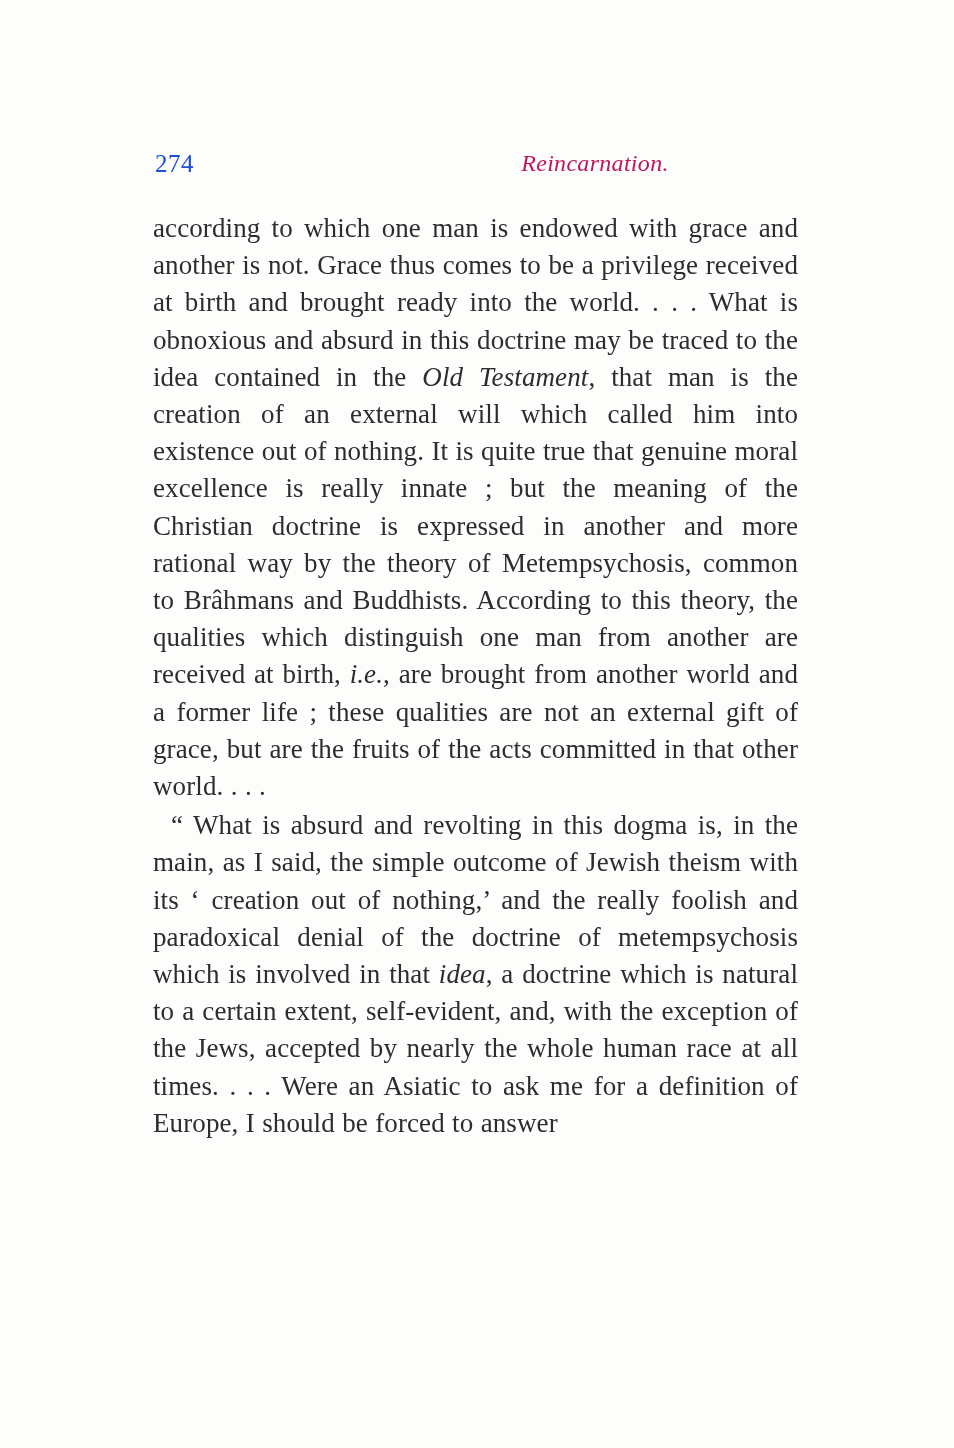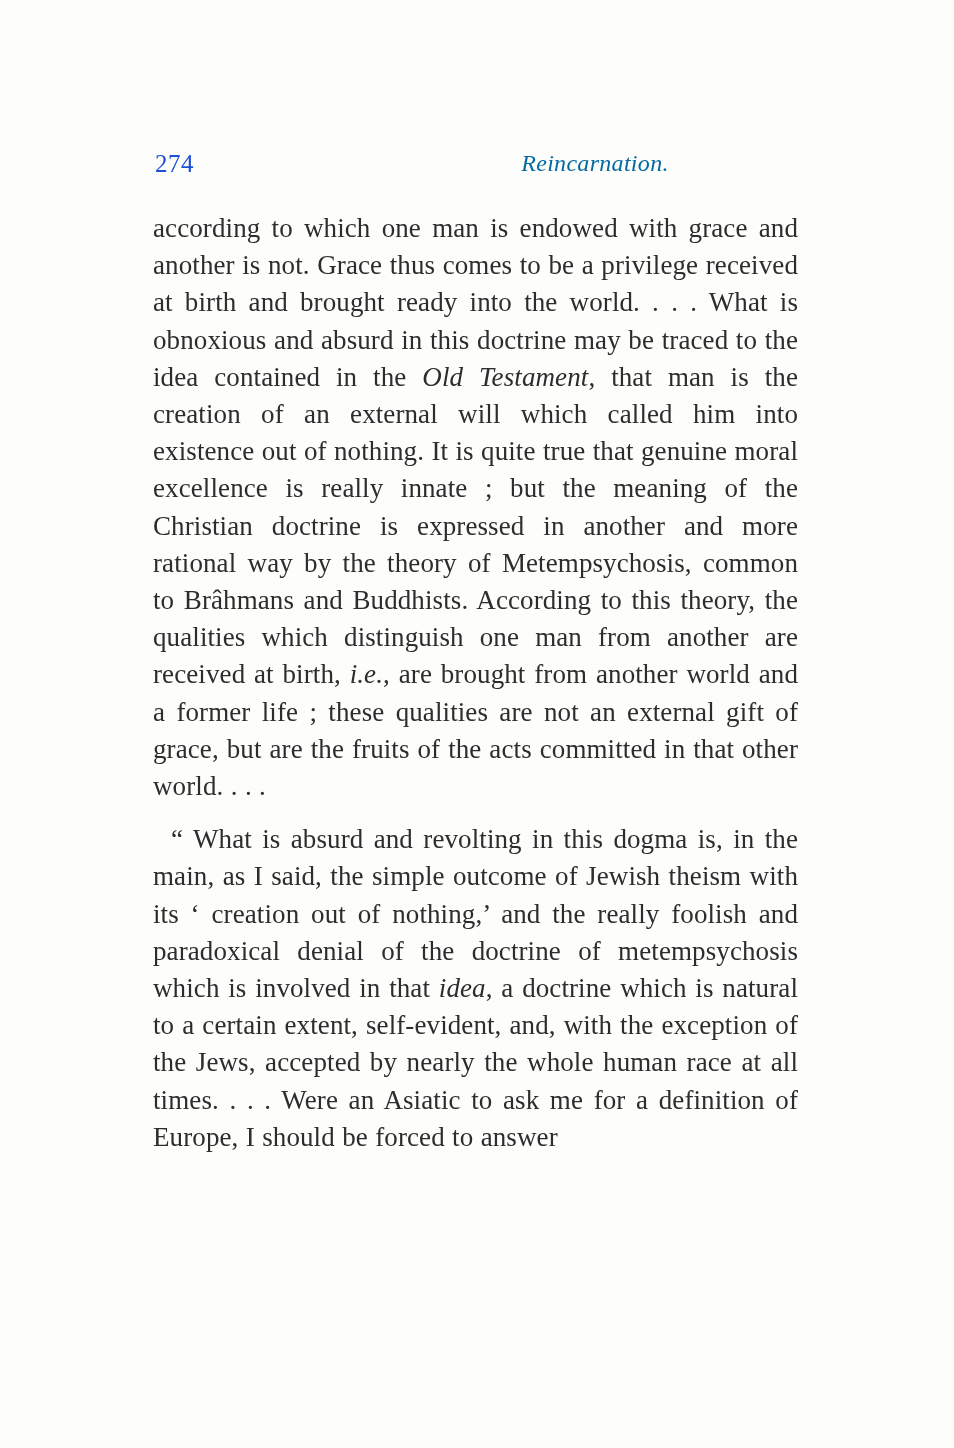--- a/index.html
+++ b/index.html
@@ -36,41 +36,41 @@
     color: #1d4ed8;
   }
   .running-title {
     position: absolute;
     left: 240px;
     top: 0;
     width: 400px;
     text-align: center;
     font-style: italic;
     font-size: 24px;
-    color: #0369a1;
+    color: #be185d;
     letter-spacing: 0.3px;
   }
   .body-block {
     position: absolute;
     top: 210px;
     left: 153px;
     width: 645px;
   }
   .para {
     margin: 0 0 0 0;
     font-size: 27px;
     line-height: 37.2px;
     text-align: justify;
     color: #2d2d2d;
     letter-spacing: 0.1px;
     word-spacing: 0.5px;
   }
   .para + .para {
     text-indent: 18px;
-    margin-top: 16px;
+    margin-top: 2px;
   }
   .para i {
     font-style: italic;
   }
 </style>
 </head>
 <body>
 
 <div class="page">
 

